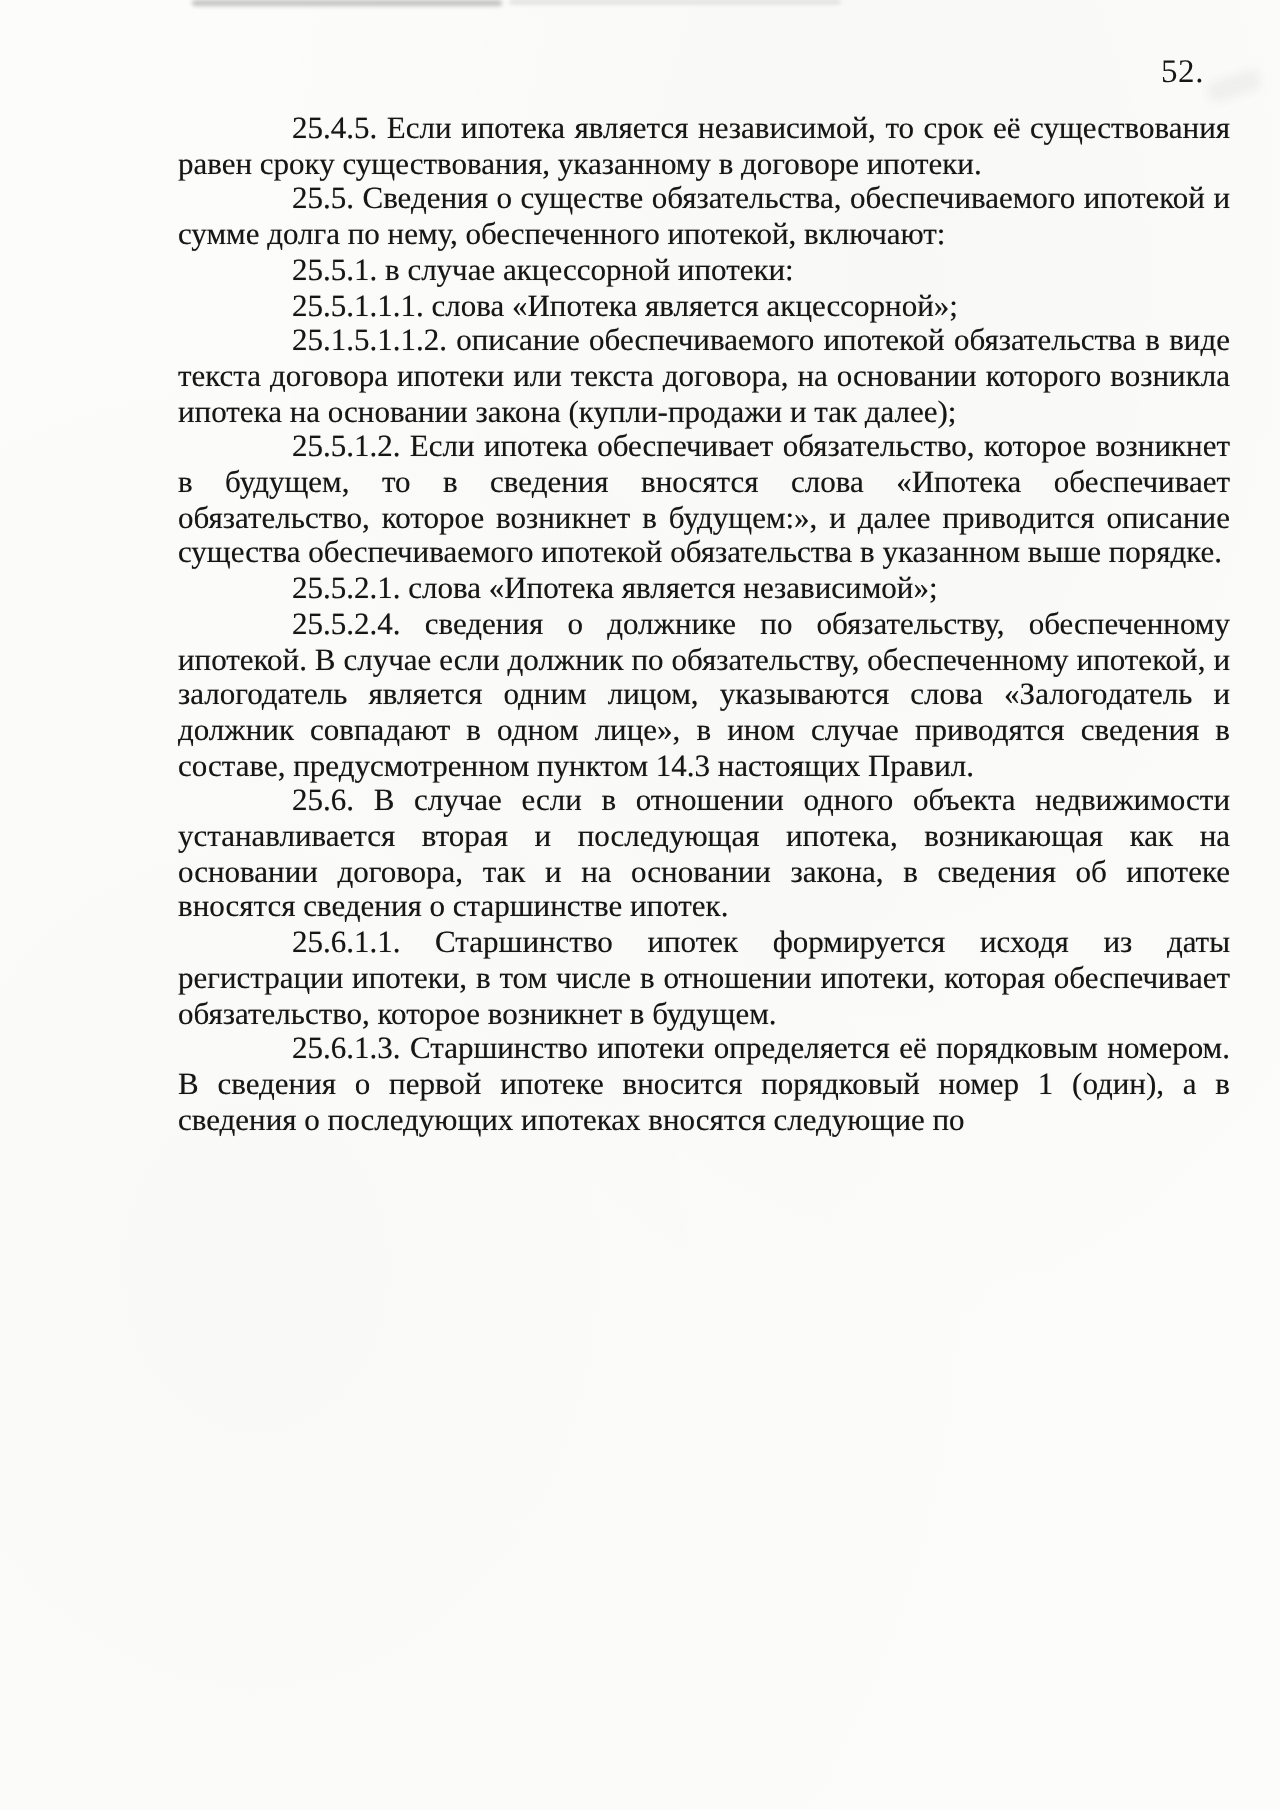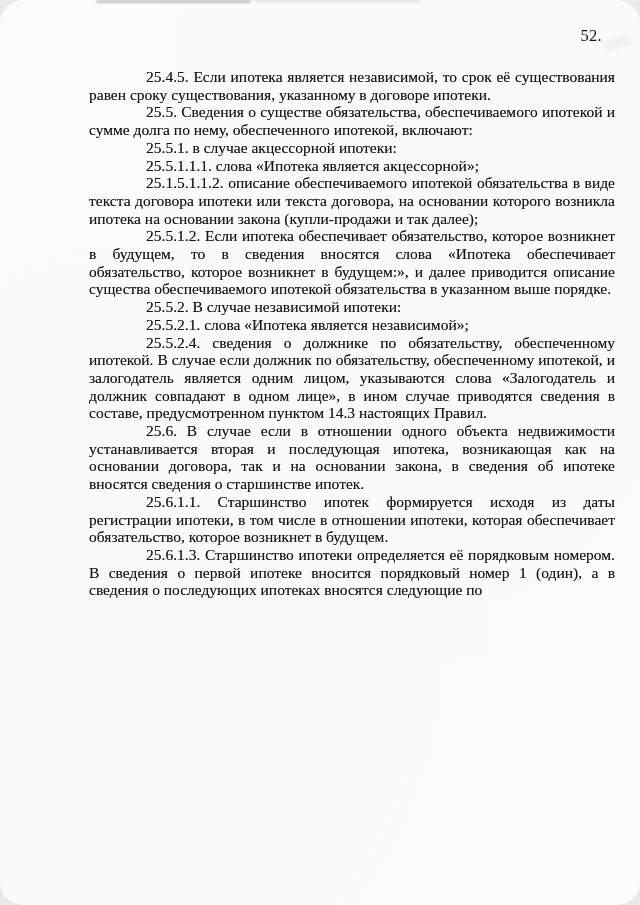--- a/index.html
+++ b/index.html
@@ -12,21 +12,20 @@
     width: 640px;
     height: 905px;
     margin: 0 auto;
     background:
       radial-gradient(ellipse at 70% 15%, rgba(0,0,0,0.015), transparent 55%),
       radial-gradient(ellipse at 20% 70%, rgba(0,0,0,0.012), transparent 60%),
       #fcfcfa;
     overflow: hidden;
     font-family: "Liberation Serif", serif;
     color: #161616;
-    border-radius: 23px;
   }
   
   .artifact-top-1 {
     position: absolute; top: 0; left: 96px; width: 155px; height: 3px;
     background: rgba(110,110,110,0.40); border-radius: 2px; filter: blur(1px);
   }
   .artifact-top-2 {
     position: absolute; top: 0; left: 255px; width: 165px; height: 2px;
     background: rgba(145,145,145,0.28); filter: blur(1px);
   }
@@ -38,21 +37,21 @@
   .page-number {
     position: absolute;
     top: 26px;
     right: 38px;
     font-size: 16.5px;
     letter-spacing: 0.3px;
   }
   .text-block {
     position: absolute;
     left: 89px;
-    top: 68px;
+    top: 56px;
     width: 526px;
     font-size: 15.5px;
     line-height: 17.7px;
     text-align: justify;
     text-shadow: 0 0 0.35px rgba(25,25,25,0.55);
   }
   .text-block p {
     margin: 0;
     padding: 0;
     text-indent: 57px;
@@ -68,20 +67,19 @@
 
   <div class="page-number">52.</div>
 
   <div class="text-block">
       <p><span>25.4.5.</span><span> Если ипотека является независимой, то срок её существования равен сроку существования, указанному в договоре ипотеки.</span></p>
       <p><span>25.5.</span><span> Сведения о существе обязательства, обеспечиваемого ипотекой и сумме долга по нему, обеспеченного ипотекой, включают:</span></p>
       <p><span>25.5.1.</span><span> в случае акцессорной ипотеки:</span></p>
       <p><span>25.5.1.1.1.</span><span> слова «Ипотека является акцессорной»;</span></p>
       <p><span>25.1.5.1.1.2.</span><span> описание обеспечиваемого ипотекой обязательства в виде текста договора ипотеки или текста договора, на основании которого возникла ипотека на основании закона (купли-продажи и так далее);</span></p>
       <p><span>25.5.1.2.</span><span> Если ипотека обеспечивает обязательство, которое возникнет в будущем, то в сведения вносятся слова «Ипотека обеспечивает обязательство, которое возникнет в будущем:», и далее приводится описание существа обеспечиваемого ипотекой обязательства в указанном выше порядке.</span></p>
-      <p><span>25.5.2.</span><span> В случае независимой ипотеки:</span></p>
       <p><span>25.5.2.1.</span><span> слова «Ипотека является независимой»;</span></p>
       <p><span>25.5.2.4.</span><span> сведения о должнике по обязательству, обеспеченному ипотекой. В случае если должник по обязательству, обеспеченному ипотекой, и залогодатель является одним лицом, указываются слова «Залогодатель и должник совпадают в одном лице», в ином случае приводятся сведения в составе, предусмотренном пунктом 14.3 настоящих Правил.</span></p>
       <p><span>25.6.</span><span> В случае если в отношении одного объекта недвижимости устанавливается вторая и последующая ипотека, возникающая как на основании договора, так и на основании закона, в сведения об ипотеке вносятся сведения о старшинстве ипотек.</span></p>
       <p><span>25.6.1.1.</span><span> Старшинство ипотек формируется исходя из даты регистрации ипотеки, в том числе в отношении ипотеки, которая обеспечивает обязательство, которое возникнет в будущем.</span></p>
       <p><span>25.6.1.3.</span><span> Старшинство ипотеки определяется её порядковым номером. В сведения о первой ипотеке вносится порядковый номер 1 (один), а в сведения о последующих ипотеках вносятся следующие по</span></p>
     </div>
 </div>
 
 </body></html>

